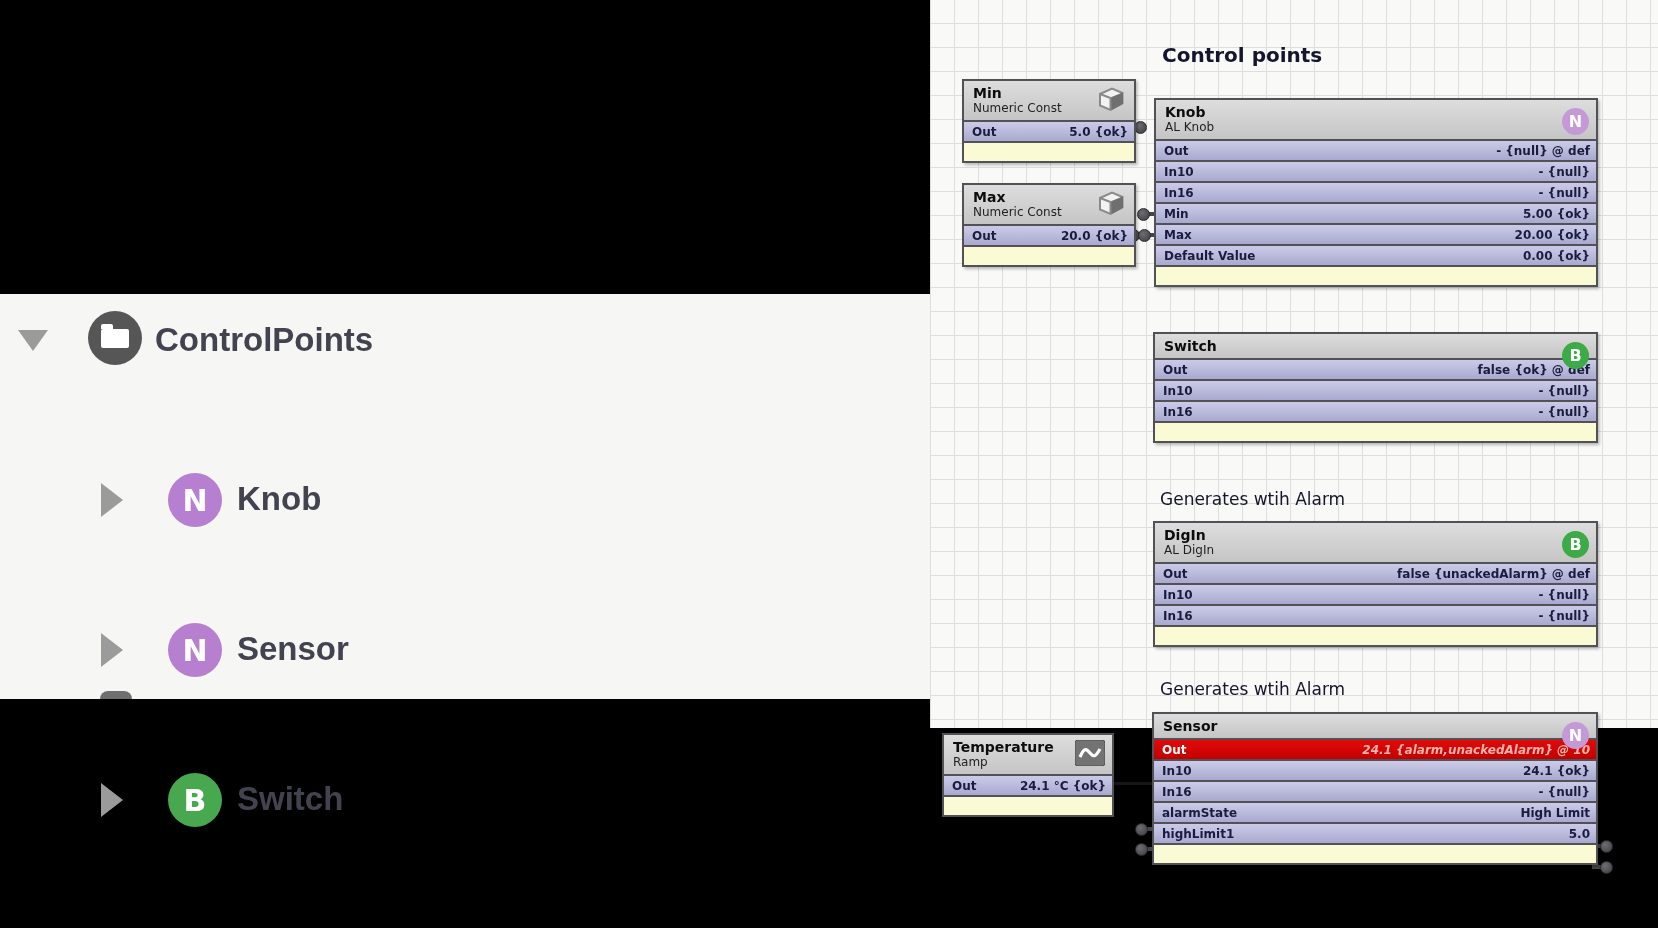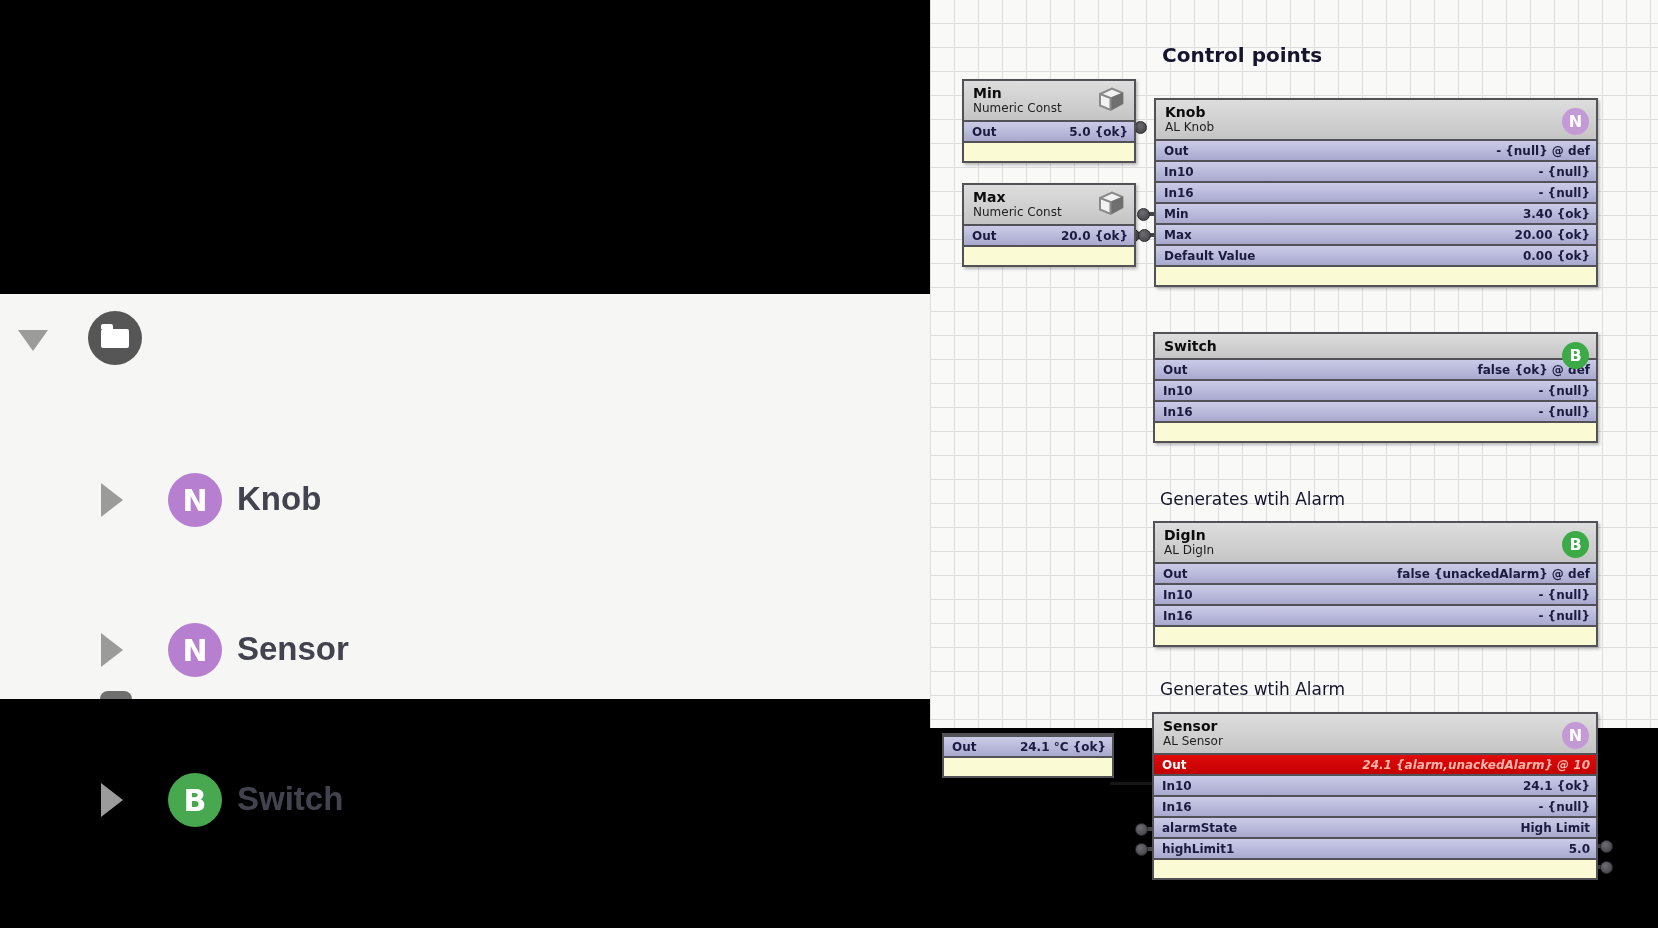--- a/index.html
+++ b/index.html
@@ -72,20 +72,21 @@
 <div id="stage">
 
   <div class="left-pane">
     <div class="tree-strip">
 
       <div class="tree-row" style="top:8px;">
         <span class="tri-down" style="left:18px;top:28px;"></span>
         <span class="tree-circle gray" style="left:88px;top:9px;">
           <span class="folder-glyph"></span>
         </span>
+        <span class="tree-label" style="left:155px;top:19px;">ControlPoints</span>
       </div>
 
       <div class="tree-row" style="top:86px;">
         <span class="tri-right" style="left:101px;top:103px;"></span>
         <span class="tree-circle purple" style="left:168px;top:93px;">N</span>
         <span class="tree-label" style="left:237px;top:100px;">Knob</span>
       </div>
 
       <div class="tree-row" style="top:161px;">
         <span class="tri-right" style="left:101px;top:178px;"></span>
@@ -182,21 +183,21 @@
             <div class="row">
     <span class="row-label">In10</span>
     <span class="row-value">- {null}</span>
   </div>
             <div class="row">
     <span class="row-label">In16</span>
     <span class="row-value">- {null}</span>
   </div>
             <div class="row">
     <span class="row-label">Min</span>
-    <span class="row-value">3.40 {ok}</span>
+    <span class="row-value">5.00 {ok}</span>
   </div>
             <div class="row">
     <span class="row-label">Max</span>
     <span class="row-value">20.00 {ok}</span>
   </div>
             <div class="row">
     <span class="row-label">Default Value</span>
     <span class="row-value">0.00 {ok}</span>
   </div>
             <div class="row spacer"></div>
@@ -241,21 +242,20 @@
             <div class="row">
     <span class="row-label">In16</span>
     <span class="row-value">- {null}</span>
   </div>
             <div class="row spacer"></div>
           </div>
   </div>
         <div class="block" style="left: 222px; top: 712px; width: 442px;">
     <div class="block-header">
       <div class="block-title">Sensor</div>
-      <div class="block-subtitle">AL Sensor</div>
     <span class="badge N">N</span>
           </div>
     <div class="block-rows">
             <div class="row alarm">
     <span class="row-label">Out</span>
     <span class="row-value">24.1 {alarm,unackedAlarm} @ 10</span>
   </div>
             <div class="row">
     <span class="row-label">In10</span>
     <span class="row-value">24.1 {ok}</span>
@@ -269,20 +269,28 @@
     <span class="row-value">High Limit</span>
   </div>
             <div class="row">
     <span class="row-label">highLimit1</span>
     <span class="row-value">5.0</span>
   </div>
             <div class="row spacer"></div>
           </div>
   </div>
         <div class="block" style="left: 12px; top: 733px; width: 168px;">
+    <div class="block-header">
+      <div class="block-title">Temperature</div>
+      <div class="block-subtitle">Ramp</div>
+    <span class="hdr-icon"><svg width="30" height="26" viewBox="0 0 30 26">
+                <rect width="30" height="26" rx="3" fill="#737373" stroke="#4e4e4e"></rect>
+                <path d="M5 17 C9 8,11 8,15 13 C19 18,21 16,25 9" stroke="#fff" stroke-width="3.2" fill="none"></path>
+              </svg></span>
+          </div>
     <div class="block-rows">
             <div class="row">
     <span class="row-label">Out</span>
     <span class="row-value">24.1 °C {ok}</span>
   </div>
             <div class="row spacer"></div>
           </div>
   </div>
       </div>
   </div>

